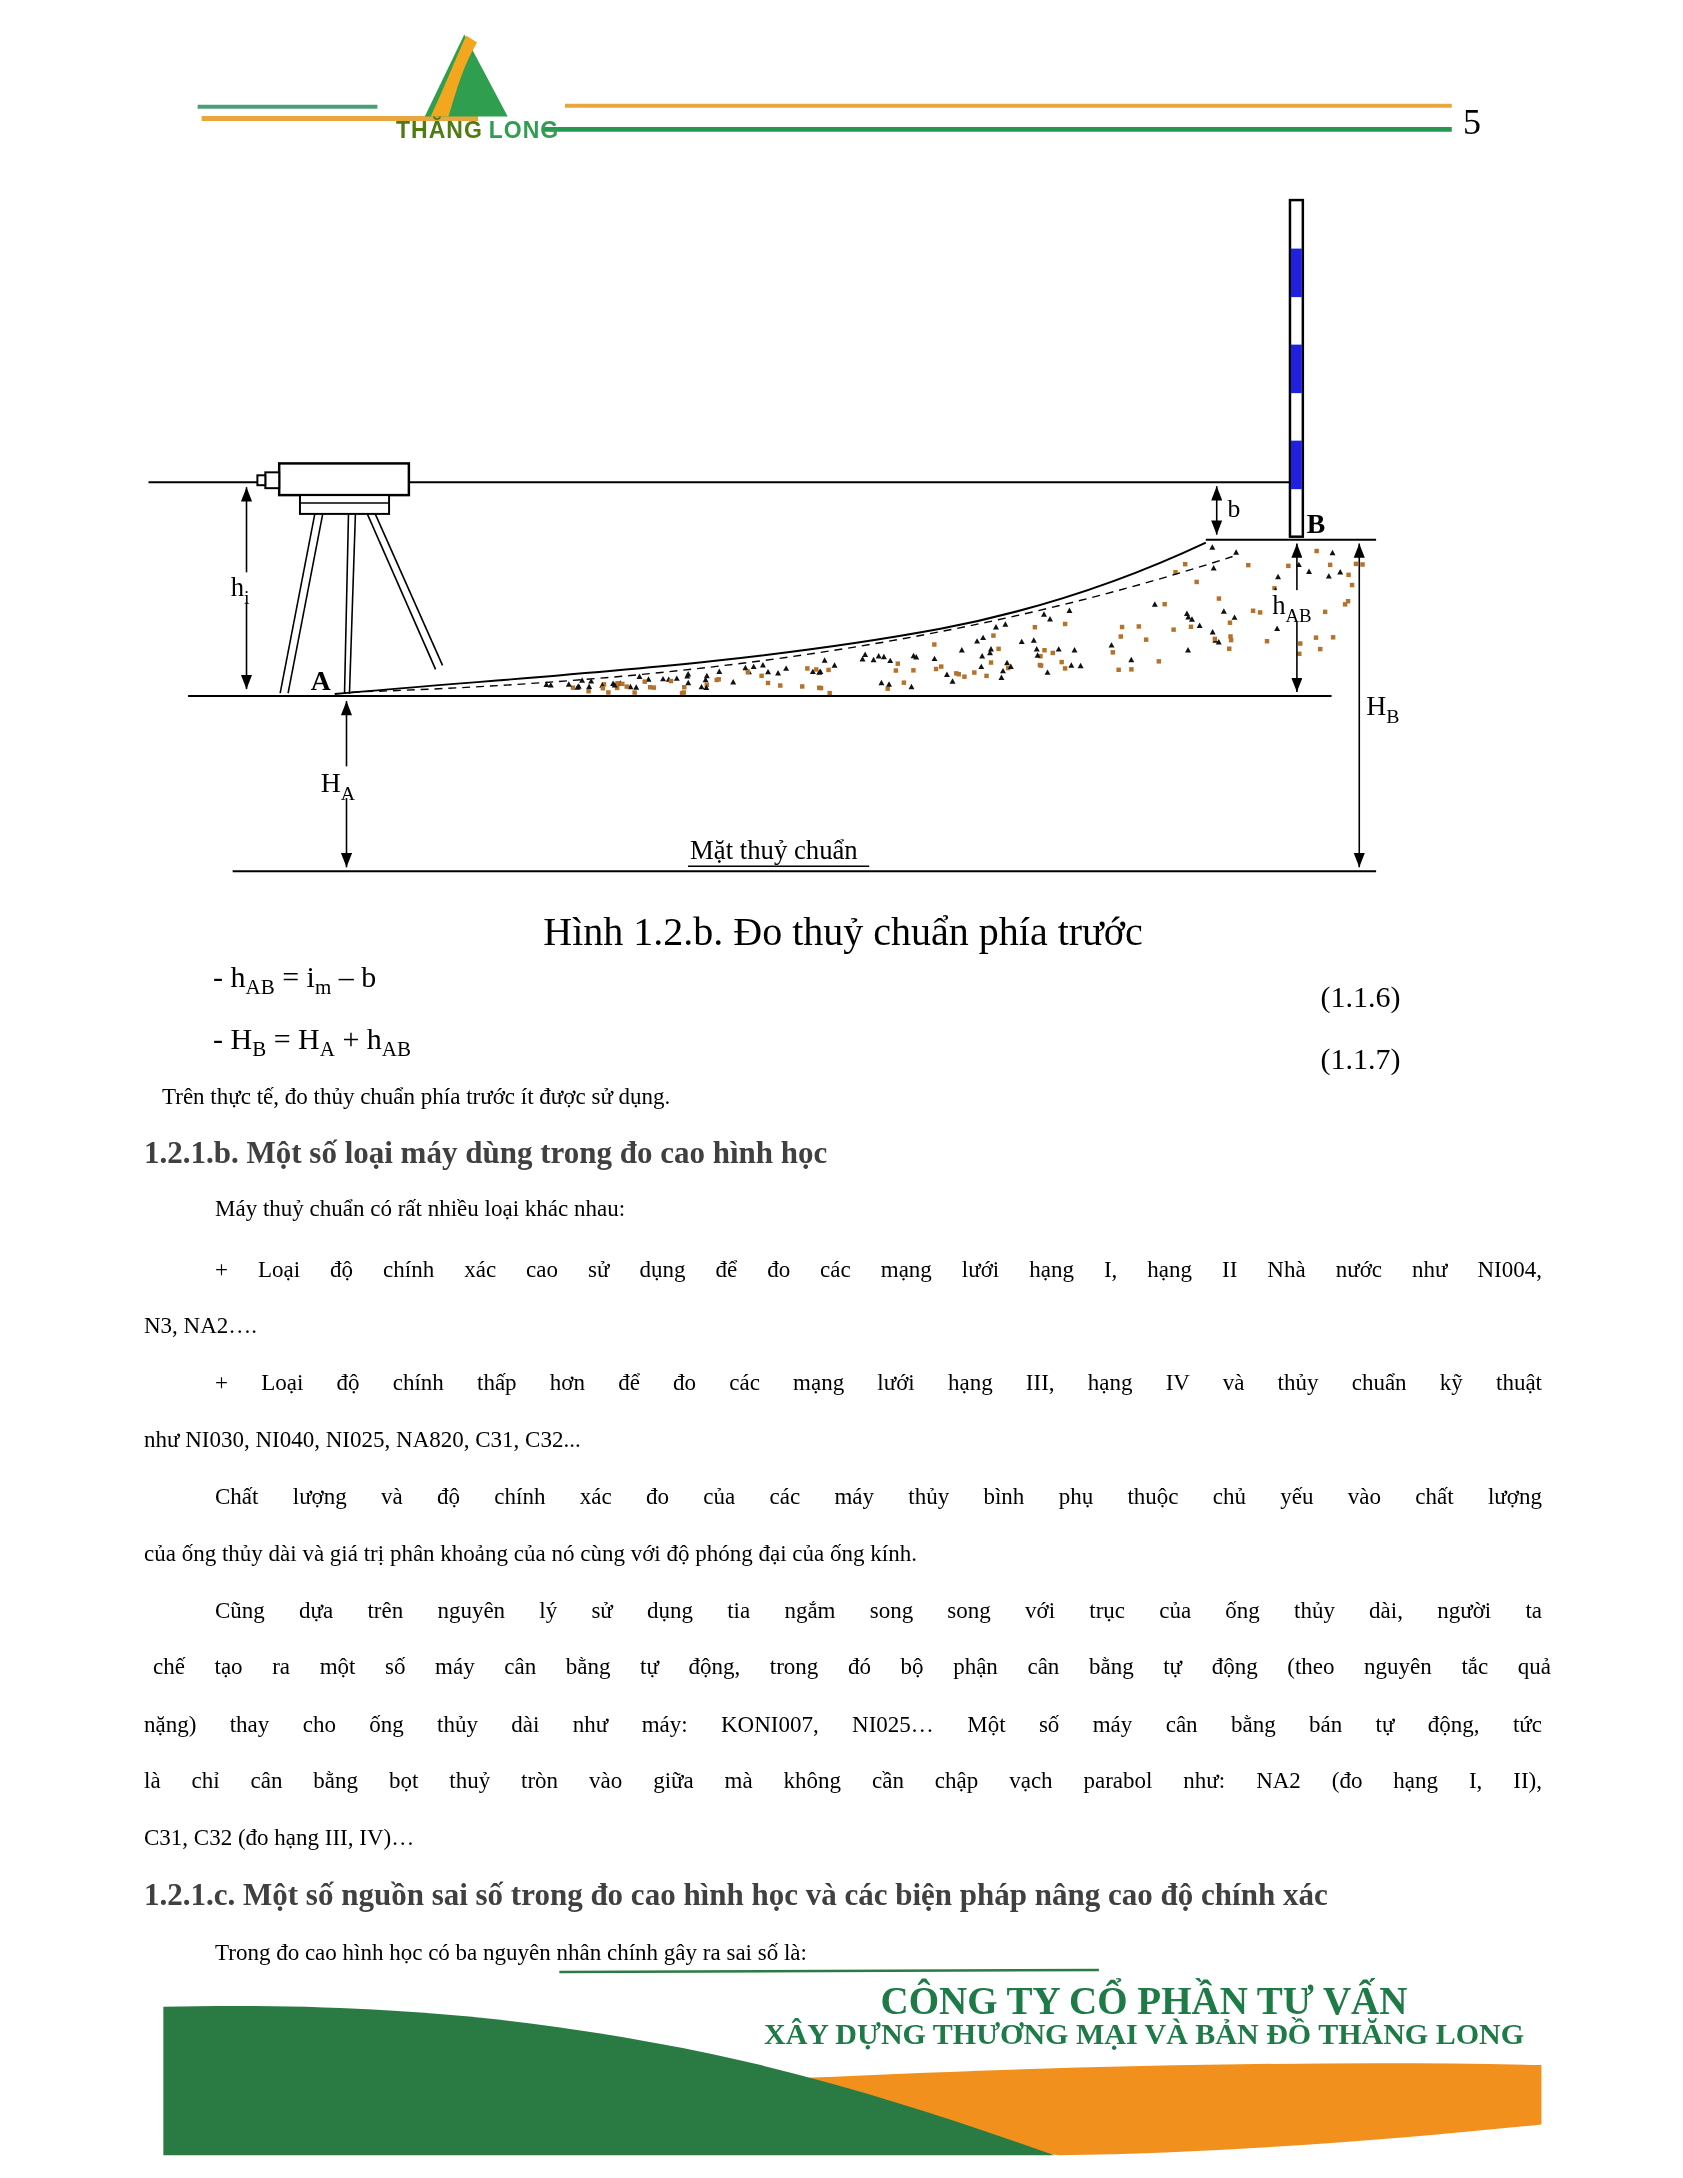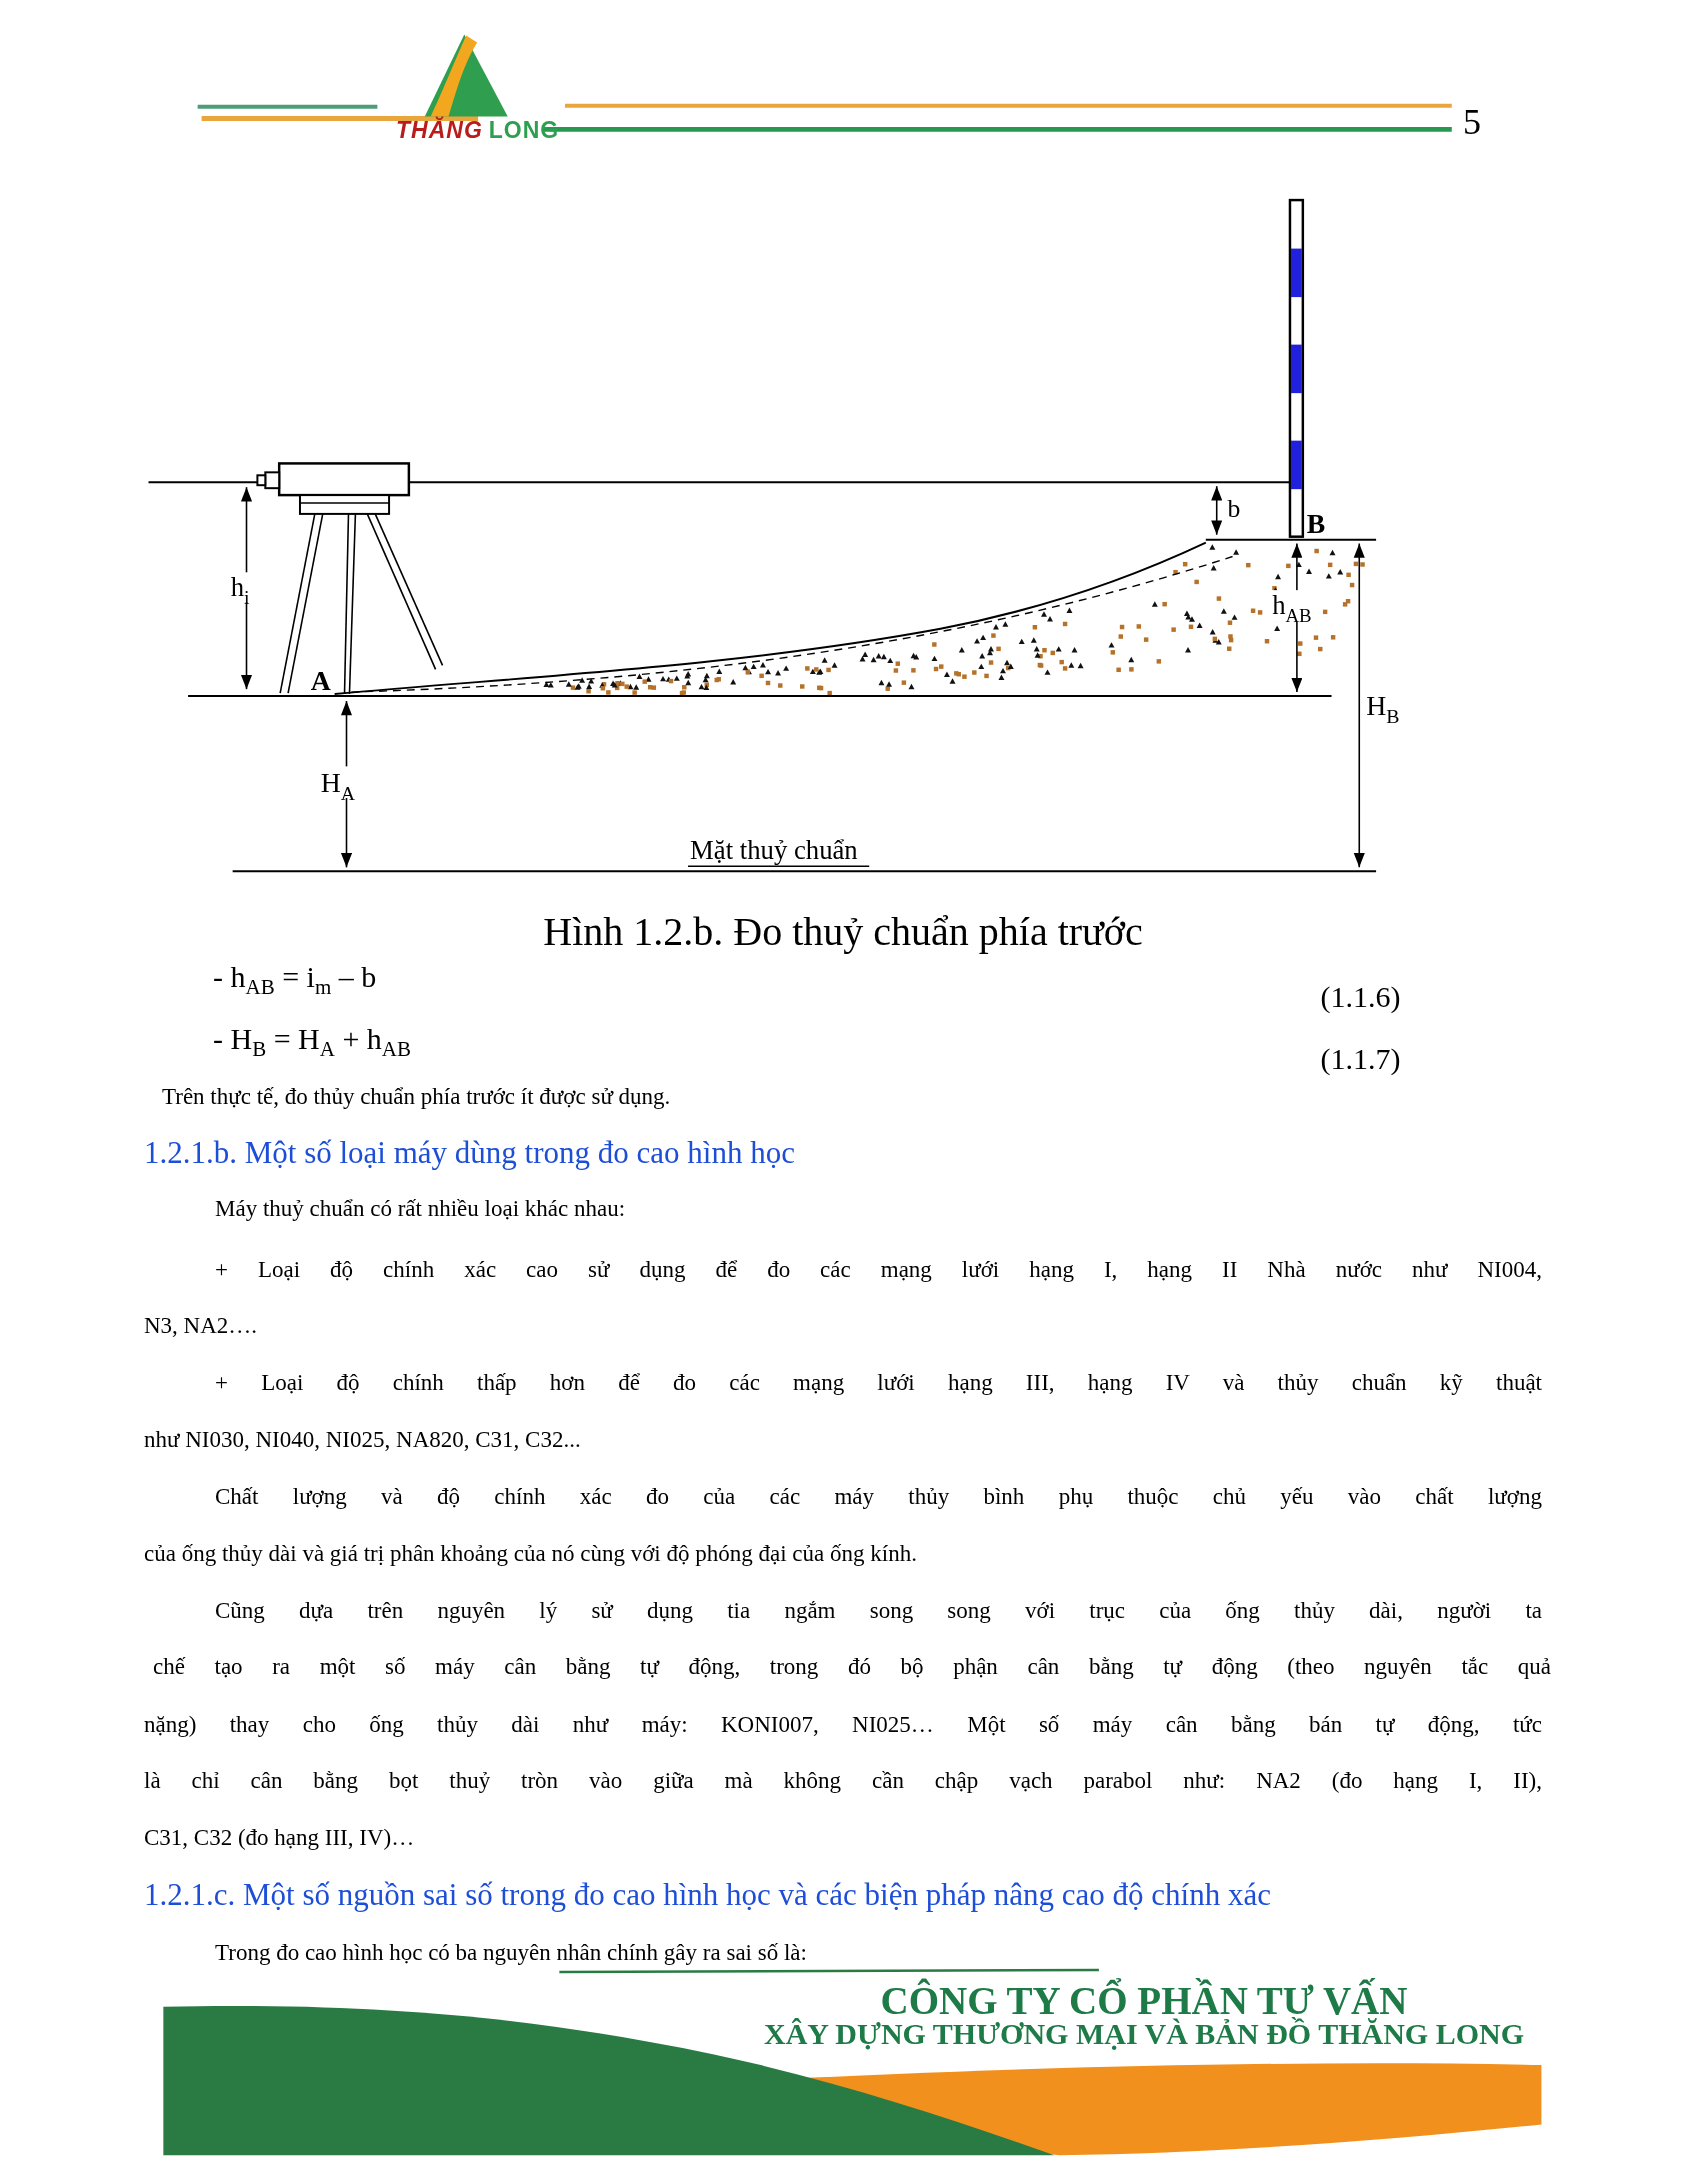--- a/index.html
+++ b/index.html
@@ -6,36 +6,36 @@
   .page{
     position:relative;width:1683px;height:2178px;background:#ffffff;
     margin:0 auto;overflow:hidden;
     font-family:"Liberation Serif","DejaVu Serif",serif;color:#000;
   }
   .abs{position:absolute;}
   
   .brand-text{position:absolute;left:396px;top:117px;width:149px;text-align:center;
     font-family:"Liberation Sans","DejaVu Sans",sans-serif;font-weight:bold;
     font-size:23px;letter-spacing:1px;white-space:nowrap;}
-  .brand-first{color:#b91c1c;font-style:italic;}
+  .brand-first{color:#4d7c0f;}
   .brand-second{color:#2f9e4f;margin-left:6px;}
   .page-number{position:absolute;left:1463px;top:101px;font-size:36px;}
   
   .caption{position:absolute;left:144px;top:908px;width:1398px;text-align:center;
     font-size:40px;}
   
   .formula{position:absolute;left:213px;height:42px;font-size:30px;white-space:pre;}
   .formula sub{font-size:21px;}
   .formula-number{position:absolute;left:1309px;width:103px;height:42px;font-size:30px;text-align:center;margin-top:20px;}
   
   .bline{position:absolute;left:144px;width:1398px;height:55px;font-size:23px;line-height:55px;white-space:nowrap;}
   .bline.justify{white-space:normal;text-align:justify;text-align-last:justify;}
   .bline.ind{text-indent:71px;}
   .bline.ind-sm{text-indent:18px;}
-  .bline.heading{font-weight:normal;color:#1d4ed8;font-size:31px;}
+  .bline.heading{font-weight:bold;color:#404040;font-size:31px;}
   
   .footer-text{position:absolute;left:738px;top:1984px;width:812px;text-align:center;
     color:#1e7b48;font-weight:bold;line-height:33px;}
   .footer-line1{font-size:39px;}
   .footer-line2{font-size:30px;}
   svg text{font-family:"Liberation Serif","DejaVu Serif",serif;}
 </style>
 </head>
 <body>
 

